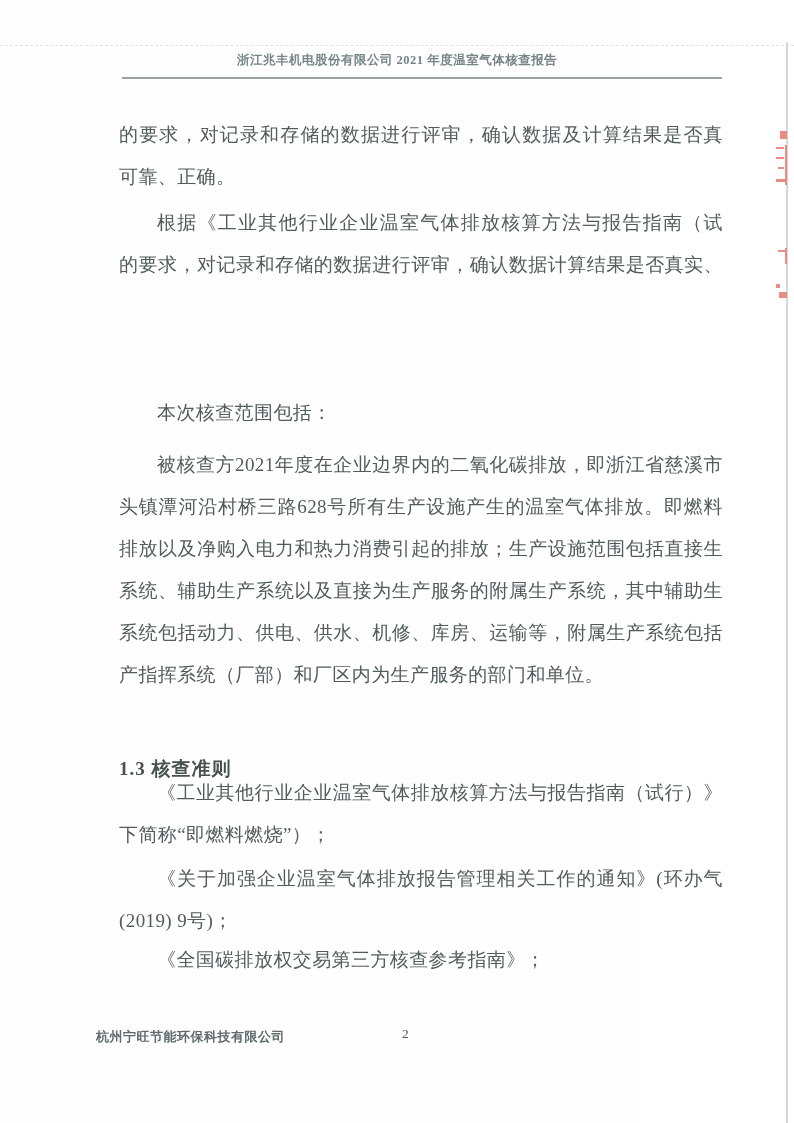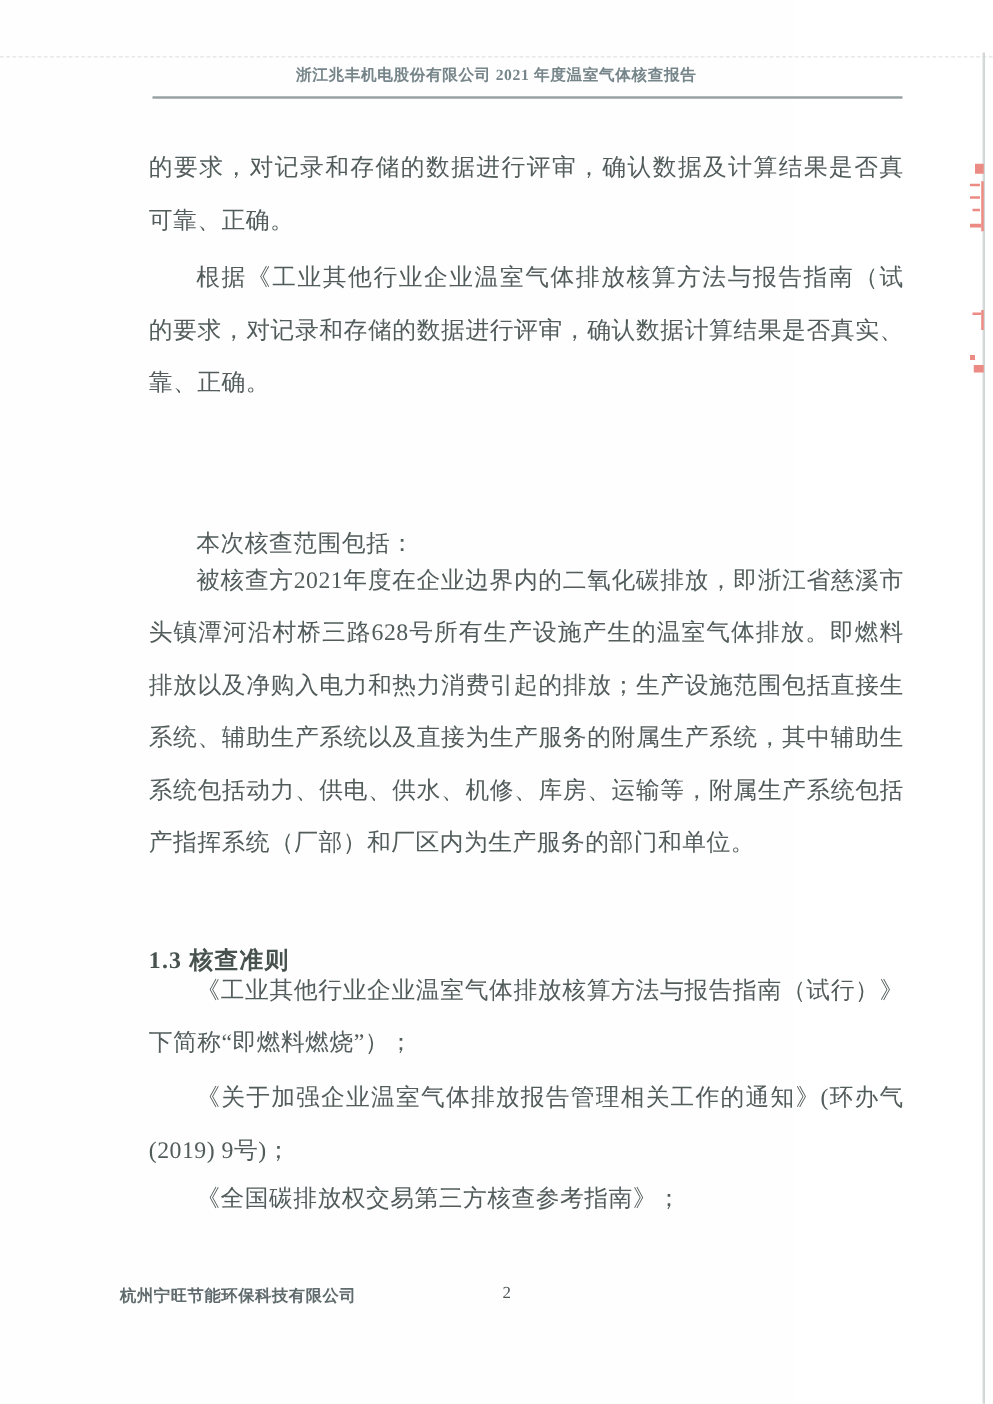--- a/index.html
+++ b/index.html
@@ -72,25 +72,24 @@
   <div class="header-rule"></div>
 
   <div class="block" style="top:114px;">
     <span class="line just">的要求，对记录和存储的数据进行评审，确认数据及计算结果是否真实、</span>
     <span class="line">可靠、正确。</span>
   </div>
 
   <div class="block" style="top:202px;">
     <span class="line just indent">根据《工业其他行业企业温室气体排放核算方法与报告指南（试行）》</span>
     <span class="line just">的要求，对记录和存储的数据进行评审，确认数据计算结果是否真实、可</span>
-    <span class="line">靠、正确。</span>
   </div>
 
 
-  <div class="block" style="top:415px;">
+  <div class="block" style="top:392px;">
     <span class="line indent">本次核查范围包括：</span>
   </div>
 
   <div class="block" style="top:444px;">
     <span class="line just indent">被核查方2021年度在企业边界内的二氧化碳排放，即浙江省慈溪市桥</span>
     <span class="line just">头镇潭河沿村桥三路628号所有生产设施产生的温室气体排放。即燃料燃烧</span>
     <span class="line just">排放以及净购入电力和热力消费引起的排放；生产设施范围包括直接生产</span>
     <span class="line just">系统、辅助生产系统以及直接为生产服务的附属生产系统，其中辅助生产</span>
     <span class="line just">系统包括动力、供电、供水、机修、库房、运输等，附属生产系统包括生</span>
     <span class="line">产指挥系统（厂部）和厂区内为生产服务的部门和单位。</span>

